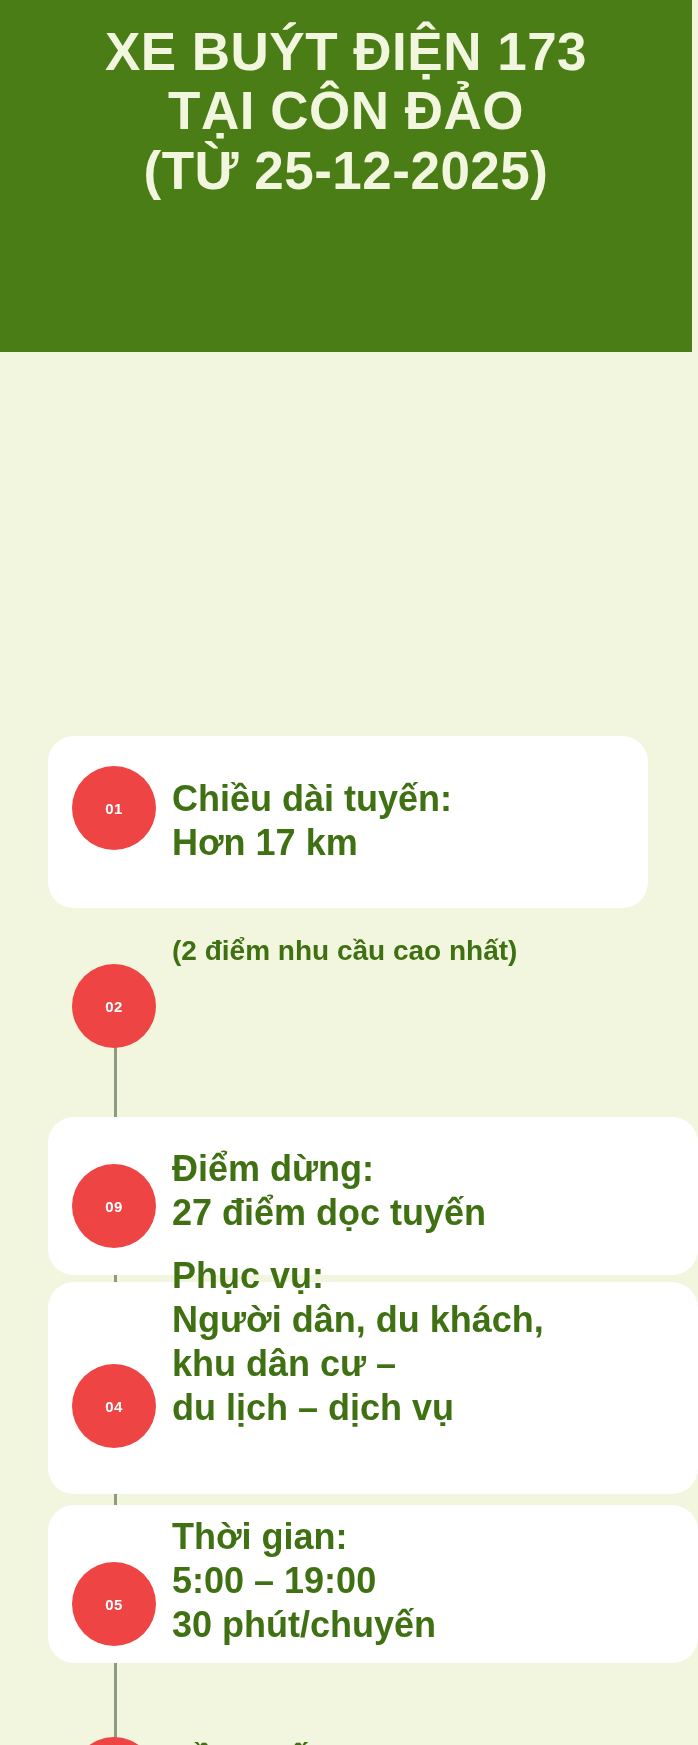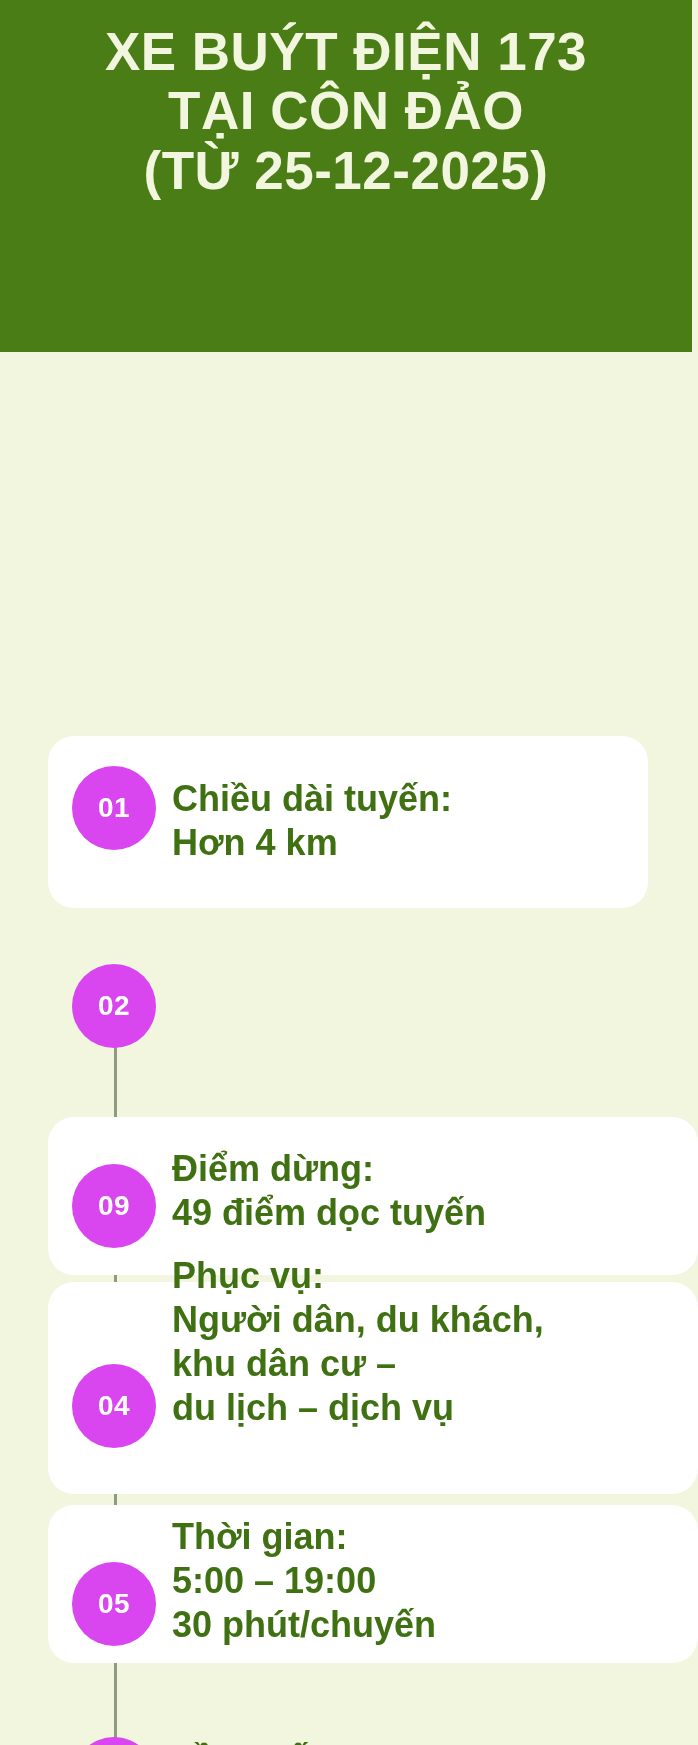--- a/index.html
+++ b/index.html
@@ -71,23 +71,23 @@
     border-radius: 26px;
     box-sizing: border-box;
   }
 
   .badge {
     position: absolute;
     left: 72px;
     width: 84px;
     height: 84px;
     border-radius: 50%;
-    background: #d946ef;
+    background: #ef4444;
     color: #ffffff;
-    font-size: 28px;
+    font-size: 15px;
     font-weight: bold;
     display: flex;
     align-items: center;
     justify-content: center;
     z-index: 3;
     letter-spacing: 0.5px;
   }
 
   .step-text {
     position: absolute;
@@ -143,36 +143,37 @@
 
   <div class="timeline">
 
     <div class="timeline-line"></div>
 
     <div class="step" id="step1">
       <div class="card"></div>
       <div class="badge">01</div>
       <div class="step-text">
         <div class="line-main">Chiều dài tuyến:
-Hơn 4 km</div>
+Hơn 17 km</div>
       </div>
     </div>
 
     <div class="step" id="step2">
       <div class="badge">02</div>
       <div class="step-text">
+        <div class="line-note">(2 điểm nhu cầu cao nhất)</div>
       </div>
     </div>
 
     <div class="step" id="step3">
       <div class="card"></div>
       <div class="badge">09</div>
       <div class="step-text">
         <div class="line-main">Điểm dừng:
-49 điểm dọc tuyến</div>
+27 điểm dọc tuyến</div>
       </div>
     </div>
 
     <div class="step" id="step4">
       <div class="card"></div>
       <div class="badge">04</div>
       <div class="step-text">
         <div class="line-main">Phục vụ:
 Người dân, du khách,
 khu dân cư –

